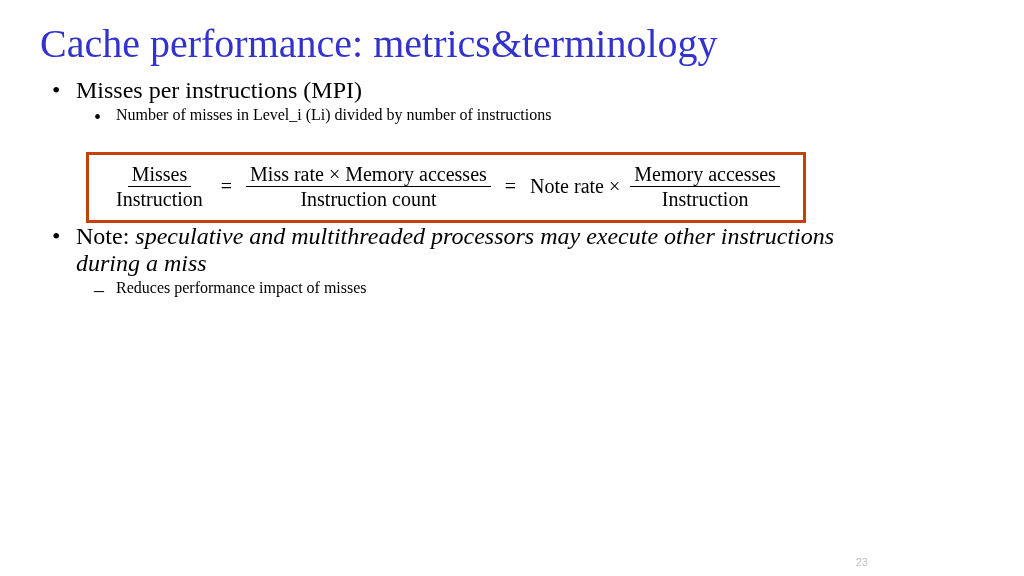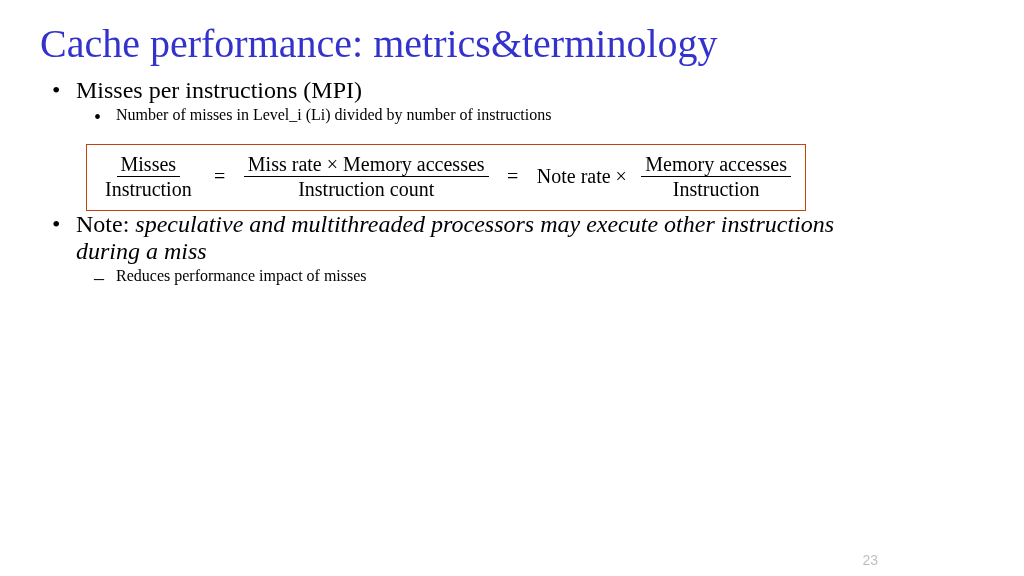--- a/index.html
+++ b/index.html
@@ -70,29 +70,29 @@
     font-size: 20px;
   }
   .green {
     color: #00a676;
     font-weight: bold;
   }
   .sub0 { font-size: 0.7em; vertical-align: sub; }
   .italic { font-style: italic; }
 
   .formula-box {
-    margin: 20px auto 0 auto;
+    margin: 28px auto 0 auto;
     width: 720px;
-    border: 1px solid #c2410c;
+    border: 3px solid #c2410c;
     padding: 8px 14px 10px 14px;
     box-sizing: border-box;
     font-size: 20px;
     display: flex;
     align-items: center;
-    justify-content: space-between;
+    justify-content: center;
     gap: 10px;
   }
   .frac {
     display: inline-flex;
     flex-direction: column;
     align-items: center;
     vertical-align: middle;
     line-height: 1.1;
   }
   .frac .num {
@@ -105,22 +105,22 @@
   .eq { padding: 0 4px; }
   .plain { white-space: nowrap; }
 
   .second-block {
     margin-top: 56px;
   }
 
   .page-num {
     position: absolute;
     bottom: 8px;
-    right: 14px;
-    font-size: 14px;
+    right: 24px;
+    font-size: 11px;
     color: #bfbfbf;
     font-family: Arial, sans-serif;
   }
 </style>
 </head>
 <body>
 
 <div class="slide">
 
   <h1 class="title">Cache performance: metrics&amp;terminology</h1>

